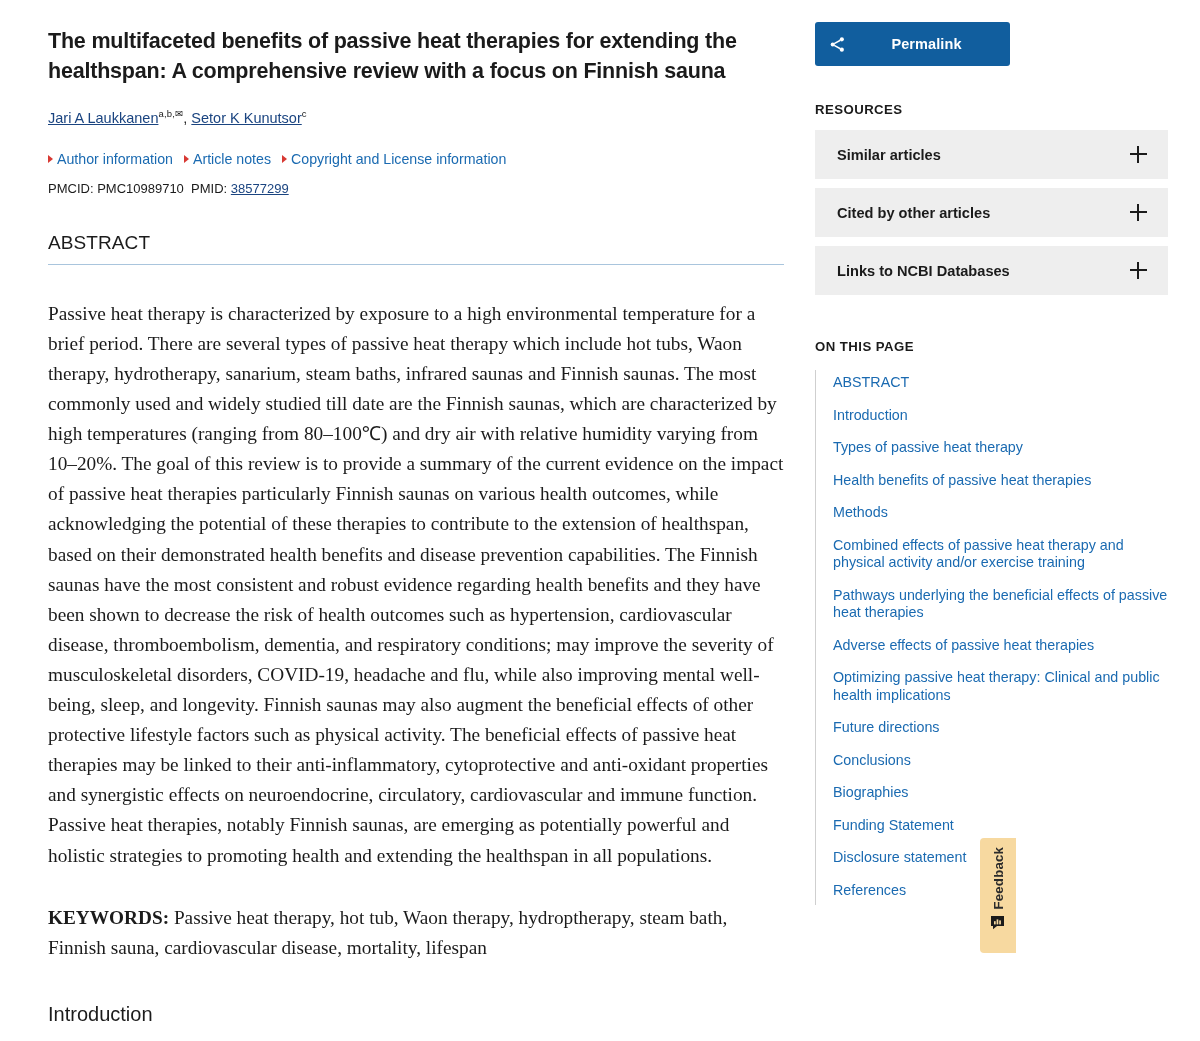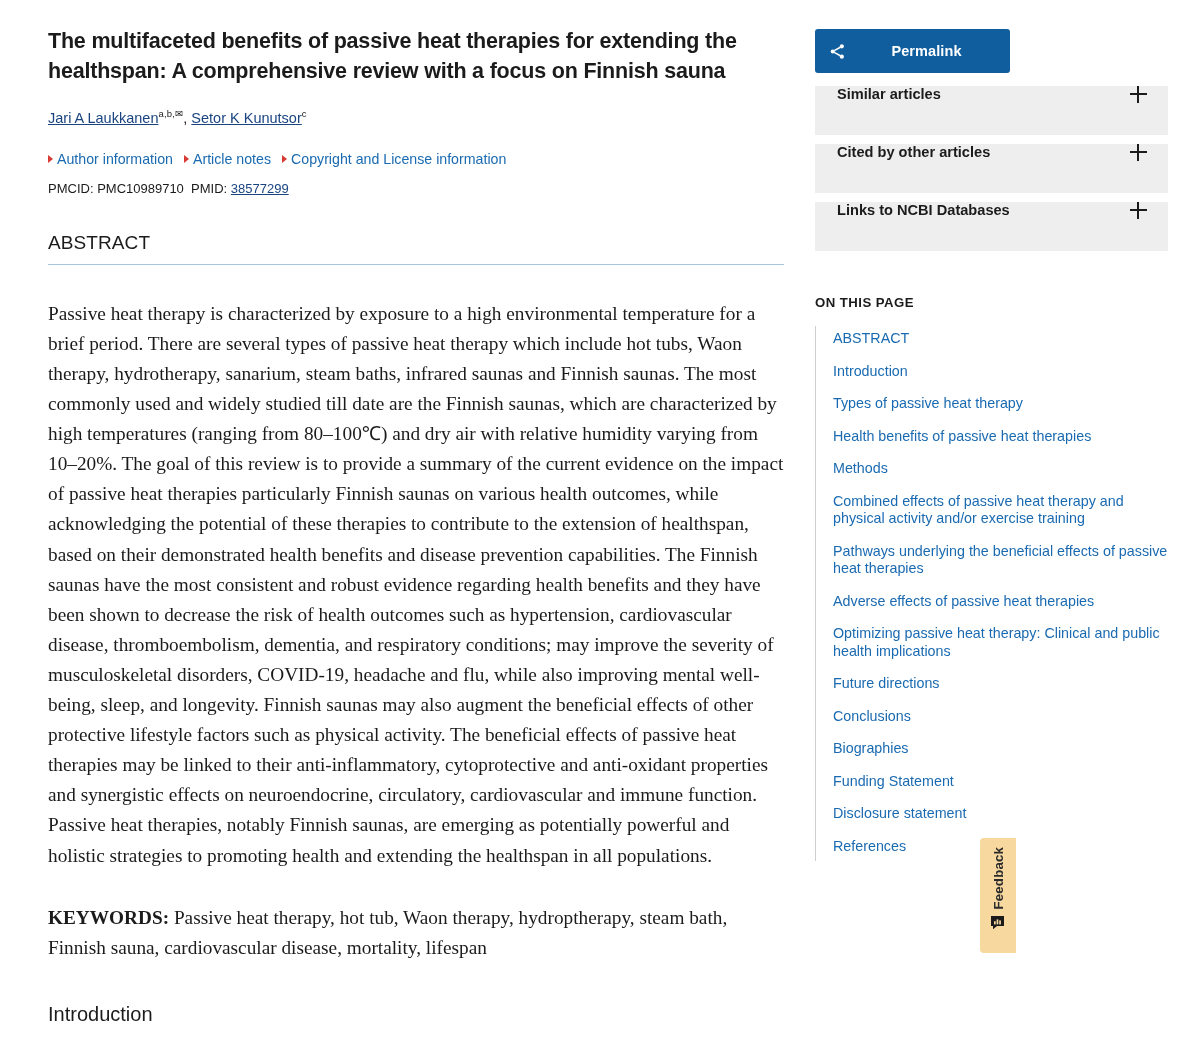--- a/index.html
+++ b/index.html
@@ -125,21 +125,21 @@
     font-family: "Liberation Sans", sans-serif;
     font-size: 20px;
     font-weight: 400;
     color: #1b1b1b;
   }
 
   
   .sidebar {
     position: absolute;
     left: 815px;
-    top: 16px;
+    top: 9px;
     width: 353px;
   }
 
   .permalink-btn {
     display: flex;
     align-items: center;
     width: 195px;
     height: 44px;
     background: #115e9e;
     border: none;
@@ -171,21 +171,21 @@
     letter-spacing: 0.45px;
     color: #1b1b1b;
     margin-top: 36px;
   }
 
   .accordion { margin-top: 13px; }
   .acc-item {
     background: #eeeeee;
     height: 49px;
     display: flex;
-    align-items: flex-start;
+    align-items: center;
     justify-content: space-between;
     padding: 0 21px 0 22px;
     margin-bottom: 9px;
     cursor: pointer;
   }
   .acc-label {
     font-size: 14.6px;
     font-weight: 700;
     color: #1b1b1b;
   }
@@ -302,20 +302,21 @@
           <circle cx="17.5" cy="5.5" r="2.6" fill="#ffffff"></circle>
           <circle cx="17.5" cy="18.5" r="2.6" fill="#ffffff"></circle>
           <circle cx="6" cy="12" r="2.6" fill="#ffffff"></circle>
           <line x1="7.9" y1="10.8" x2="15.6" y2="6.6" stroke="#ffffff" stroke-width="1.9"></line>
           <line x1="7.9" y1="13.2" x2="15.6" y2="17.4" stroke="#ffffff" stroke-width="1.9"></line>
         </svg>
       </span>
       <span class="pl-label">Permalink</span>
     </button>
 
+    <div class="side-head">RESOURCES</div>
 
     <div class="accordion">
       <div class="acc-item">
         <span class="acc-label">Similar articles</span>
         <span class="acc-plus"></span>
       </div>
       <div class="acc-item">
         <span class="acc-label">Cited by other articles</span>
         <span class="acc-plus"></span>
       </div>

